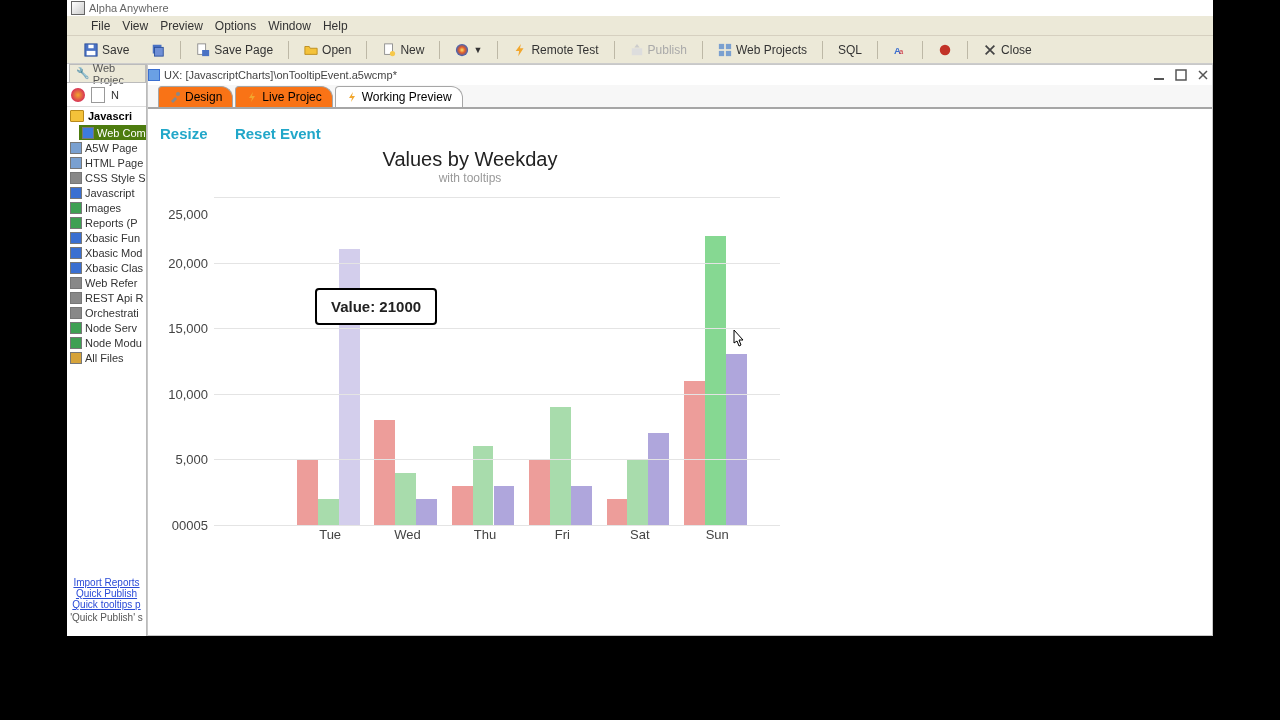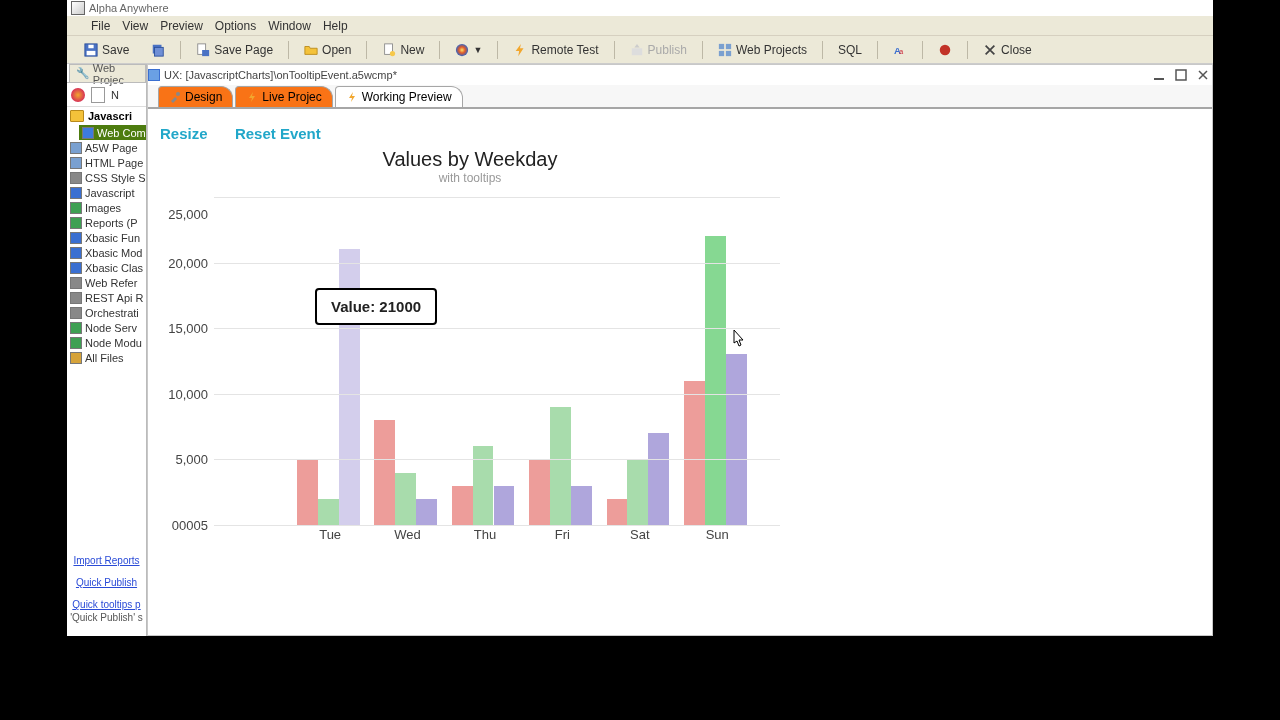--- a/index.html
+++ b/index.html
@@ -12,21 +12,21 @@
   .menubar span { font-size:12px; color:#333; cursor:default;}
   .toolbar { height:28px; background:#ece9d8; display:flex; align-items:center; padding-left:8px; gap:4px; border-bottom:1px solid #ccc;}
   .tbtn { display:inline-flex; align-items:center; gap:4px; padding:2px 8px; border:1px solid transparent; border-radius:2px; font-size:12px; color:#333;}
   .tbn-ico{ width:14px; height:14px; display:inline-block;}
   .sep{ width:1px; height:18px; background:#bdb8a6; margin:0 2px;}
   .workspace{ position:absolute; left:0; top:64px; right:0; bottom:0;}
   .sidebar { position:absolute; left:0; top:0; width:80px; height:100%; background:#fff; border-right:1px solid #bbb;}
   .wp-tab{ position:absolute; left:2px; top:0; height:18px; padding:0 6px; font-size:11px; color:#555; border:1px solid #bbb; border-bottom:none; background:#ece9d8; display:flex; align-items:center; gap:3px;}
   .wp-body{position:absolute; left:0; top:18px; right:0; bottom:0; border-top:1px solid #bbb;}
   .quicklinks{position:absolute; left:0; bottom:12px; width:100%; text-align:center;}
-  .quicklinks a{display:block; font-size:10px; color:#2a4bd7; text-decoration:underline; margin-top:11px;text-align:center;}
+  .quicklinks a{display:block; font-size:10px; color:#2a4bd7; text-decoration:underline; margin-top:0;text-align:center;}
   .quicklinks .note{font-size:10px; color:#555; text-decoration:none;}
   .file-row{display:flex; align-items:center; height:15px; padding-left:3px; font-size:11px; color:#333; white-space:nowrap; overflow:hidden;}
   .file-row.sel{background:#4d7c0f; color:#fff;margin-left:12px;}
   .fi-ico{width:12px; height:12px; margin-right:3px; flex:none;}
   .ico-box{border:1px solid #777;}
   .folder-row{display:flex; align-items:center; height:18px; padding-left:3px;}
   .folder-ico{width:14px;height:12px;background:#f4c23a;border:1px solid #b8891a;border-radius:1px;margin-right:4px;}
   .child-wnd{position:absolute; left:80px; top:0; right:0; bottom:0; background:#fff; border:1px solid #c8c8c8;}
   .cw-title{height:20px; display:flex; align-items:center; padding-left:0; font-size:11px; color:#444;}
   .cw-title .spacer{flex:1;}

